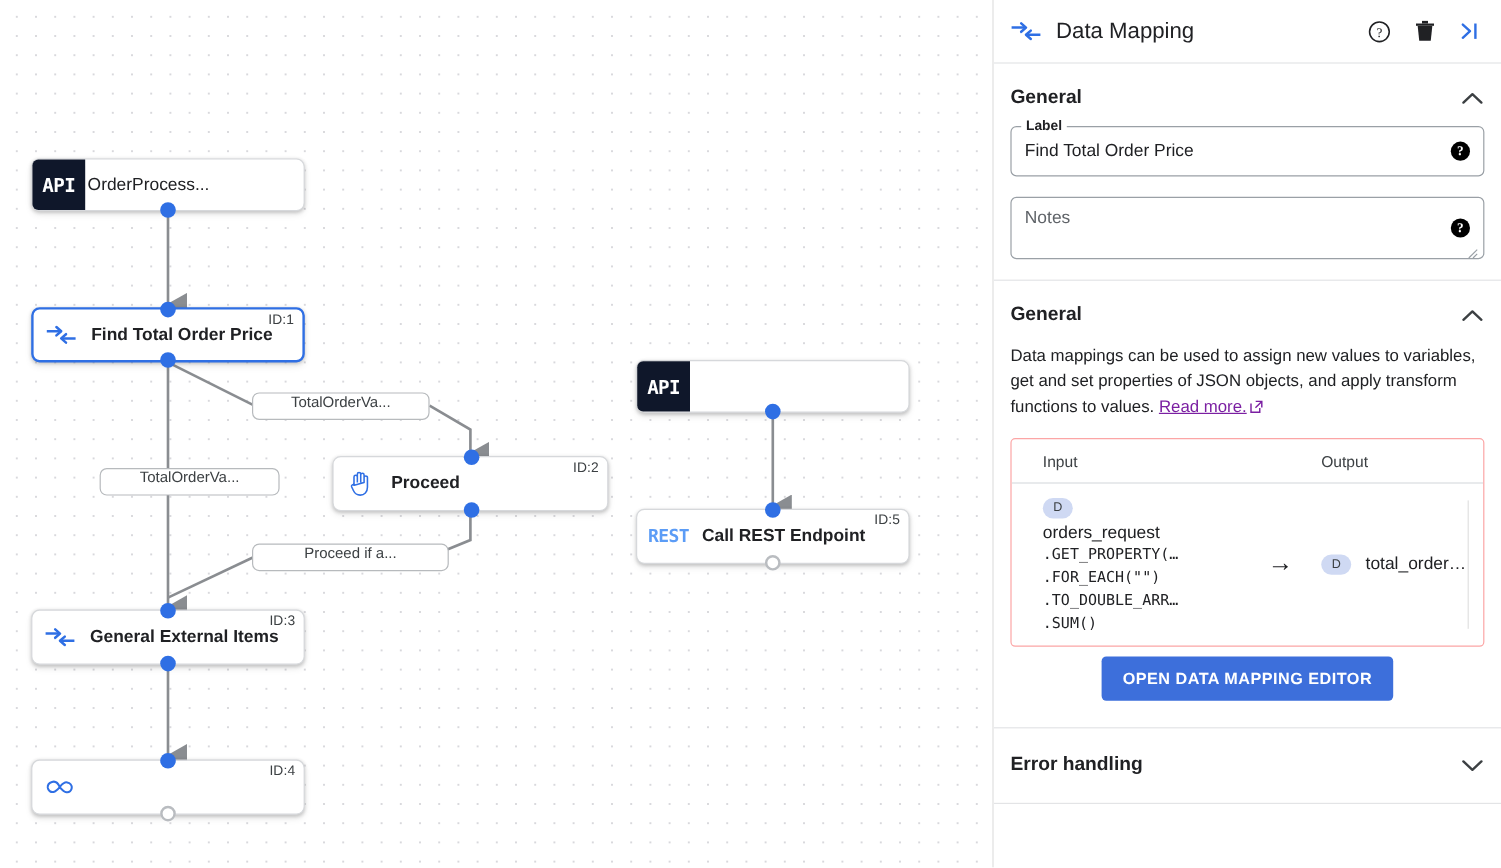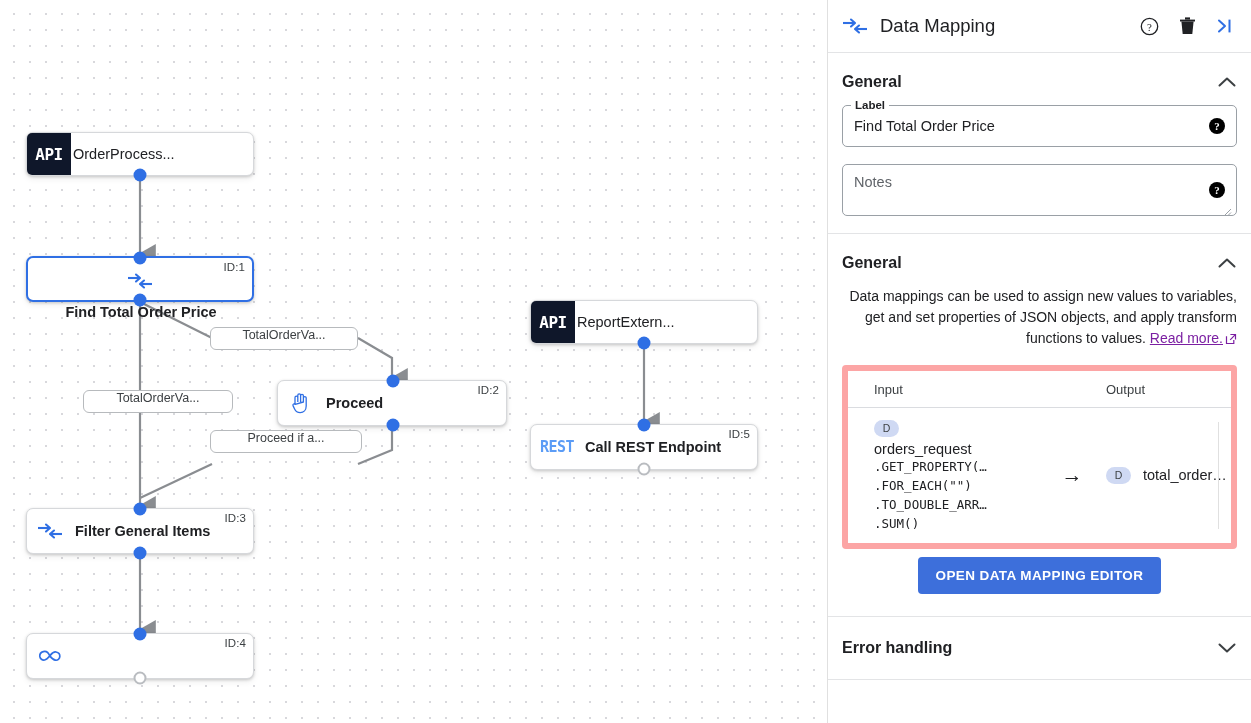--- a/index.html
+++ b/index.html
@@ -31,21 +31,20 @@
     background: #ffffff;
     border: 1px solid #d6d8db;
     border-radius: 7px;
     box-shadow: 0 1px 3px rgba(0,0,0,0.18), 0 3px 6px rgba(0,0,0,0.07);
     display: flex;
     align-items: center;
     overflow: visible;
   }
   .node.selected {
     border: 2px solid #2f6fe4;
-    flex-direction: column;
   }
   .node .id-tag {
     position: absolute;
     top: 3px; right: 7px;
     font-size: 11.5px;
     color: #3c4043;
     letter-spacing: .1px;
   }
   .node .label {
     font-size: 14.5px;
@@ -177,28 +176,27 @@
   }
   .resize-grip {
     position:absolute; right:4px; bottom:3px;
     width:9px; height:9px;
     color:#9aa0a6;
   }
 
   .desc {
     font-size: 14px; color: #202124; line-height: 21px;
     margin: 0 0 14px 0;
-    text-align: right;
   }
   .desc a { color: #7b1fa2; text-decoration: underline; }
   .ext-icon { display:inline-block; vertical-align:-2px; margin-left:2px; color:#7b1fa2; }
 
   
   .map-table {
-    border: 6px solid #fca5a5;
+    border: 1px solid #fca5a5;
     border-radius: 4px;
     overflow: hidden;
     margin-bottom: 8px;
   }
   .map-thead {
     display:flex; height: 37px; align-items:center;
     border-bottom: 1px solid #dadce0;
   }
   .map-th { font-size: 13px; color: #3c4043; }
   .map-th.in { flex: 0 0 248px; padding-left: 26px; }
@@ -317,62 +315,59 @@
       <span class="id-tag">ID:3</span>
       <div class="node-icon">
         <svg width="26" height="16" viewBox="0 0 26 16">
           <path d="M1,5 L12,5" stroke="#2f6fe4" stroke-width="2.1" fill="none"></path>
           <path d="M9,1.5 L13,5 L9,8.5" stroke="#2f6fe4" stroke-width="2.1" fill="none" stroke-linecap="round" stroke-linejoin="round"></path>
           <path d="M25,11 L14,11" stroke="#2f6fe4" stroke-width="2.1" fill="none"></path>
           <path d="M17,7.5 L13,11 L17,14.5" stroke="#2f6fe4" stroke-width="2.1" fill="none" stroke-linecap="round" stroke-linejoin="round"></path>
         </svg>
       </div>
       <div class="node-body">
-        <span class="label">Filter General Items</span>
+        <span class="label">General External Items</span>
       </div>
       <div class="port top"></div>
       <div class="port bottom"></div>
     </div>
 
     <div class="node" style="left:26px; top:633px; width:228px; height:46px;">
       <span class="id-tag">ID:4</span>
       <div class="node-icon">
         <svg width="28" height="16" viewBox="0 0 28 16">
           <path d="M13.8,8 C12,3.4 9.4,3 7.3,3.6 C4.6,4.4 3.6,6.4 3.8,8.4 C4.1,10.8 6.2,12.4 8.6,12 C11,11.6 12.6,9.4 14.2,7.4 C15.8,5.4 17.6,3.6 20,4 C22.4,4.4 24,6.4 23.8,8.6 C23.6,10.8 21.8,12.6 19.4,12.2 C17,11.8 15,9.4 13.8,8 Z" stroke="#2f6fe4" stroke-width="1.7" fill="none" stroke-linecap="round"></path>
         </svg>
       </div>
       <div class="port top"></div>
       <div class="port bottom hollow"></div>
     </div>
 
     <div class="node" style="left:530px; top:300px; width:228px; height:44px;">
       <div class="api-badge">API</div>
-      <div class="node-body">
-        <span class="label regular">ReportExtern...</span>
-      </div>
       <div class="port bottom"></div>
     </div>
 
     <div class="node" style="left:530px; top:424px; width:228px; height:46px;">
       <span class="id-tag">ID:5</span>
       <div class="rest-badge">REST</div>
       <div class="node-body">
         <span class="label">Call REST Endpoint</span>
       </div>
       <div class="port top"></div>
       <div class="port bottom hollow"></div>
     </div>
 
     <div class="edge-label" style="left:210px; top:327px; width:148px; height:23px;">
       <span>TotalOrderVa...</span>
     </div>
     <div class="edge-label" style="left:83px; top:390px; width:150px; height:23px;">
       <span>TotalOrderVa...</span>
     </div>
-    <div class="edge-label" style="left:210px; top:430px; width:152px; height:23px;">
+    <div class="edge-label" style="left:210px; top:453px; width:164px; height:23px;">
       <span>Proceed if a...</span>
     </div>
   </div>
 
   <div class="panel">
 
     <div class="panel-header">
       <span class="hdr-icon">
         <svg width="26" height="16" viewBox="0 0 26 16">
           <path d="M1,5 L12,5" stroke="#2f6fe4" stroke-width="2.1" fill="none"></path>

